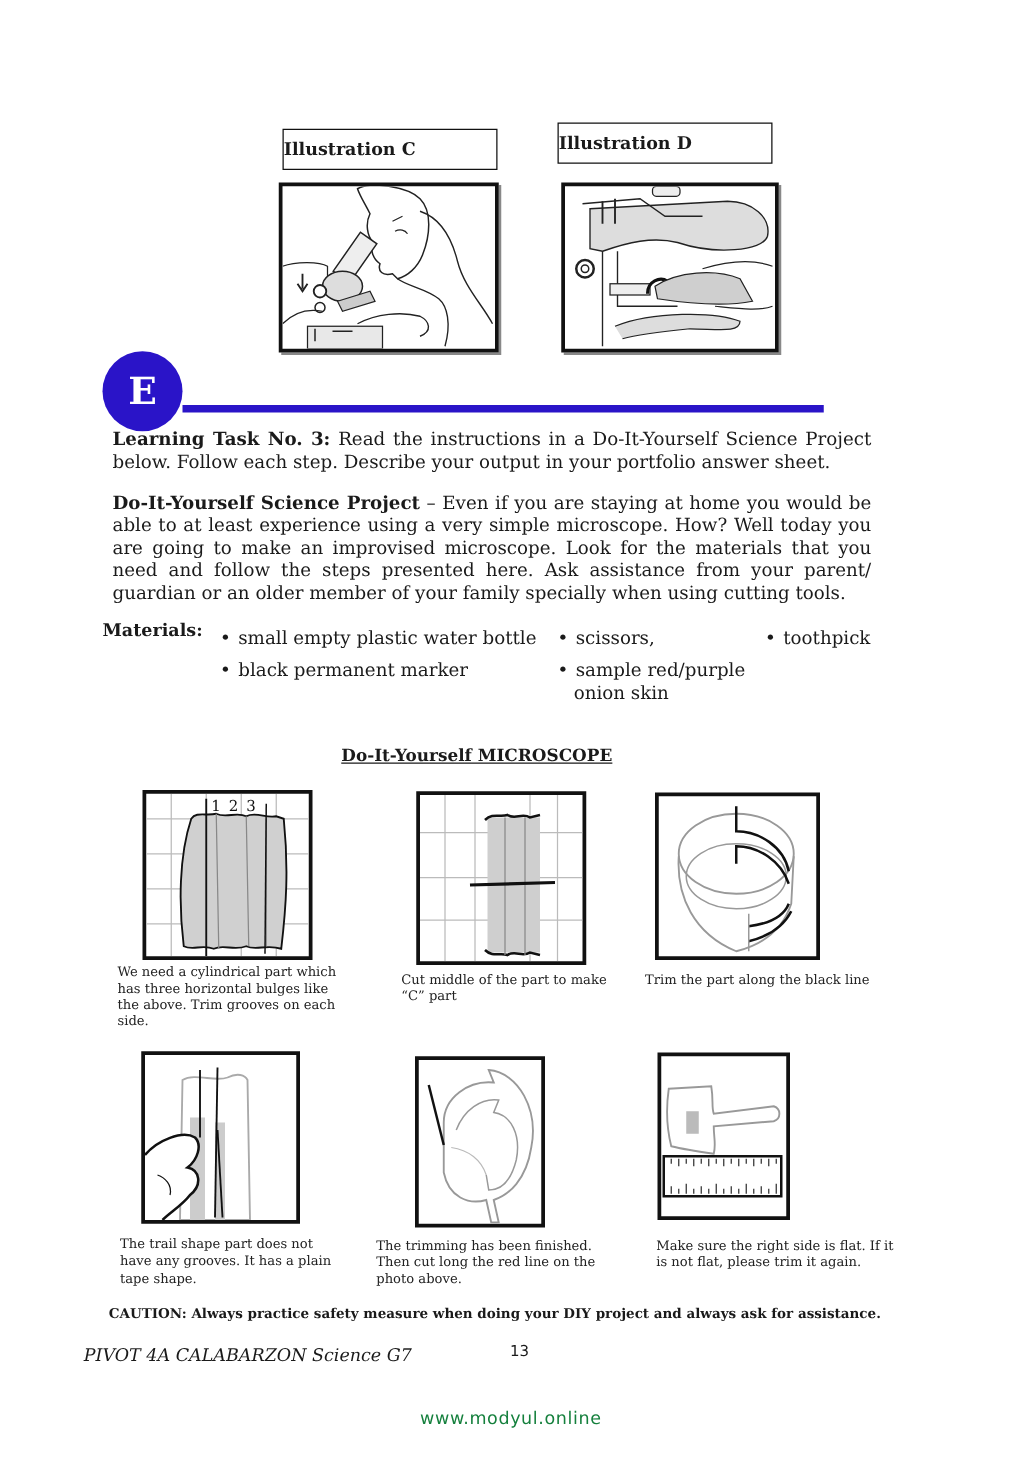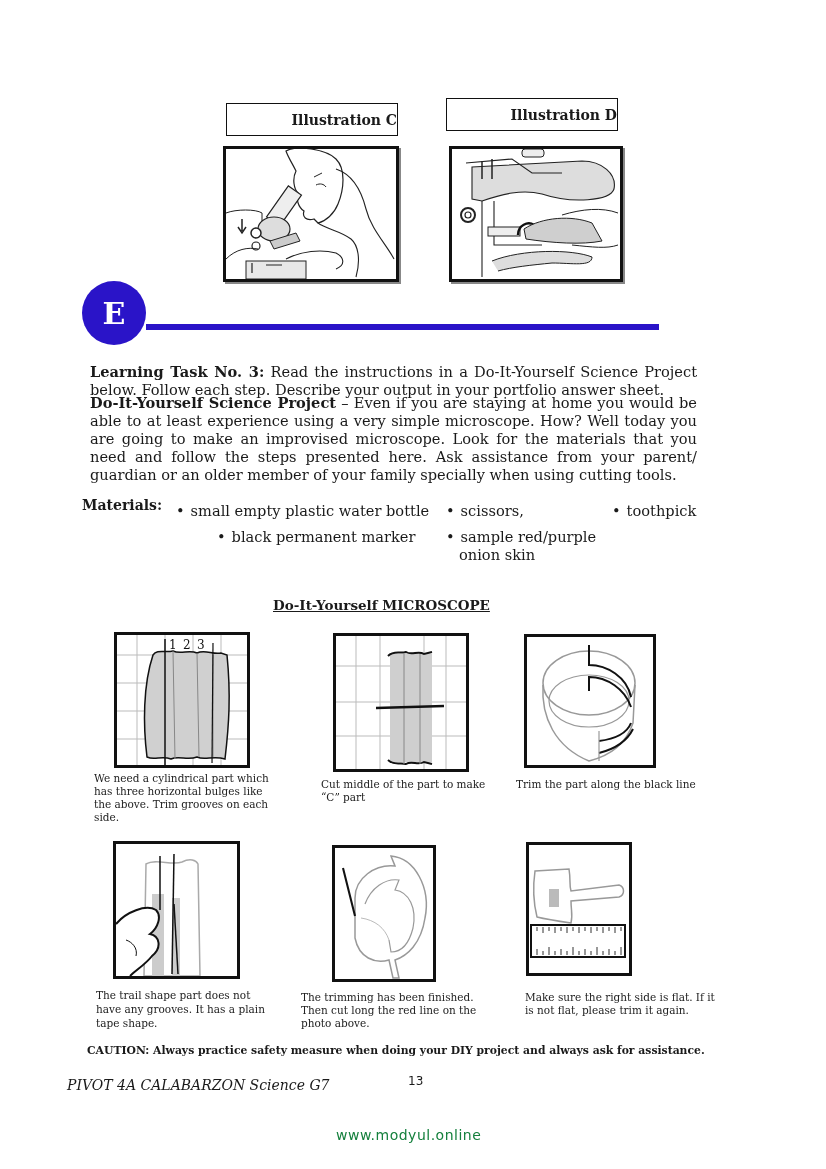--- a/index.html
+++ b/index.html
@@ -1,20 +1,20 @@
 <!DOCTYPE html>
 <html><head>
 <meta charset="utf-8">
 <style>
   html, body { margin: 0; padding: 0; background: #ffffff; }
   body { width: 826px; height: 1169px; position: relative; overflow: hidden;
          font-family: "DejaVu Serif", "Liberation Serif", serif; color: #1a1a1a; }
   .abs { position: absolute; }
   .label-box { border: 1px solid #111; background: #fff; font-weight: bold;
-               font-size: 14px; text-align: center; display: flex; align-items: center; justify-content: flex-end; }
+               font-size: 14px; text-align: center; display: flex; align-items: center; justify-content: flex-start; }
   .illus { border: 3px solid #111; background: #fff; box-shadow: 2px 2px 0 #888; overflow: hidden; }
   .section-badge { width: 64px; height: 64px; border-radius: 50%; background: #2a14c8;
                    color: #fff; font-weight: bold; font-size: 30px; display: flex;
                    align-items: center; justify-content: center; }
   .section-rule { height: 6px; background: #2a14c8; }
   .para { font-size: 14.6px; line-height: 18px; text-align: justify; }
   .para b { font-weight: bold; }
   .materials-label { font-weight: bold; font-size: 14px; }
   .mat-item { font-size: 14.6px; line-height: 18px; }
   .mat-item .bullet { margin-right: 6px; }
@@ -72,40 +72,40 @@
     <path d="M110 66 C130 60 150 58 166 64 M120 96 C140 98 155 100 166 96" fill="none" stroke="#222" stroke-width="1"></path>
     <path d="M40 112 C70 100 120 100 140 108 C140 118 120 114 100 114 C80 116 60 118 46 122" fill="#ddd" stroke="#222" stroke-width="1"></path>
   </svg>
 </div>
 
 <div class="abs section-badge" style="left:82px; top:281px;">
   <span>E</span>
 </div>
 <div class="abs section-rule" style="left:146px; top:324px; width:513px;"></div>
 
-<div class="abs para" style="left:90px; top:363px; width:607px;">
+<div class="abs para" style="left:90px; top:343px; width:607px;">
   <b>Learning Task No. 3:</b><span> Read the instructions in a Do-It-Yourself Science Project below.  Follow each step.  Describe your output in your portfolio answer sheet.</span>
 </div>
 
 <div class="abs para" style="left:90px; top:394px; width:607px;">
   <b>Do-It-Yourself Science Project</b><span> – Even if you are staying at home you would be able to at least experience using a very simple microscope. How? Well today you are going to make an improvised microscope. Look for the materials that you need and follow the steps presented here. Ask assistance from your parent/ guardian or an older member of your family specially when using cutting tools.</span>
 </div>
 
 <div class="abs materials-label" style="left:82px; top:497px;">Materials:</div>
 
 <div class="abs mat-item" style="left:176px; top:502px;">
   <span class="bullet">•</span><span>small empty plastic water bottle</span>
 </div>
 <div class="abs mat-item" style="left:446px; top:502px;">
   <span class="bullet">•</span><span>scissors,</span>
 </div>
 <div class="abs mat-item" style="left:612px; top:502px;">
   <span class="bullet">•</span><span>toothpick</span>
 </div>
-<div class="abs mat-item" style="left:176px; top:528px;margin-left:41px;">
+<div class="abs mat-item" style="left:176px; top:528px;">
   <span class="bullet">•</span><span>black permanent marker</span>
 </div>
 <div class="abs mat-item" style="left:446px; top:528px; width:160px; padding-left:13px; text-indent:-13px;">
   <span class="bullet">•</span><span>sample red/purple onion skin</span>
 </div>
 
 <div class="abs diy-title" style="left:273px; top:597px;text-decoration:underline;">Do-It-Yourself MICROSCOPE</div>
 
 <div class="abs step-box" style="left:114px; top:632px; width:130px; height:130px;">
   <svg width="130" height="130" viewBox="0 0 130 130">

